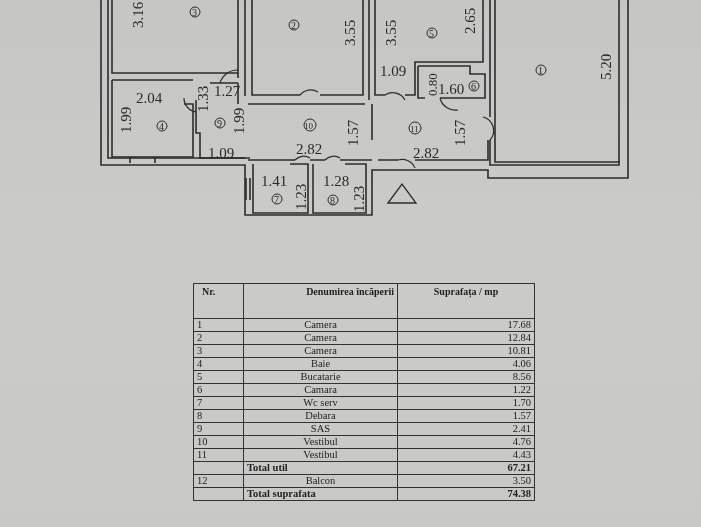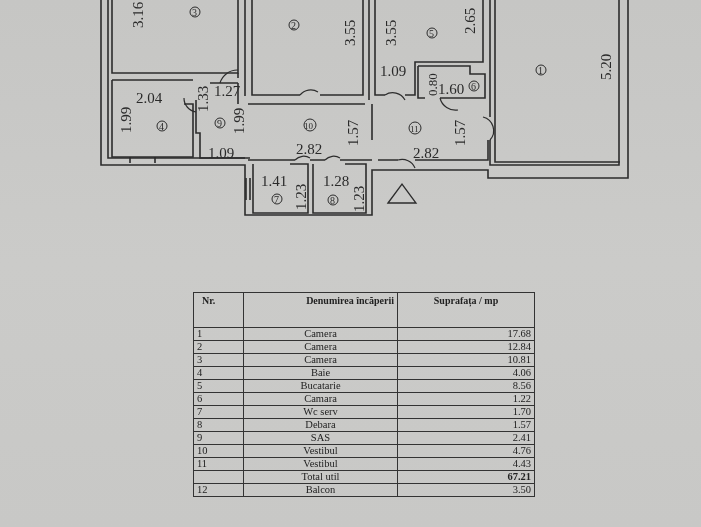--- a/index.html
+++ b/index.html
@@ -11,36 +11,36 @@
     color: #222;
   }
   .page { position: absolute; left: 0; top: 0; width: 701px; height: 527px;
     background: linear-gradient(180deg, #c6c6c4 0%, #cbcbc9 50%, #c8c8c6 100%); }
   svg.plan { position: absolute; left: 0; top: 0; }
   .plan text { font-family: "Liberation Serif", "DejaVu Serif", serif; fill: #2a2a2a; }
   .dim { font-size: 15px; }
   .rid { font-size: 10px; }
 
   table.rooms {
-    position: absolute; left: 193px; top: 292px; width: 342px;
+    position: absolute; left: 193px; top: 283px; width: 342px;
     border-collapse: collapse; font-size: 10.5px; line-height: 1;
   }
   table.rooms td, table.rooms th {
     border: 1.2px solid #333; padding: 0 3px; height: 12px; vertical-align: middle;
   }
   table.rooms th {
     height: 31px; vertical-align: top; padding-top: 3px; font-weight: bold; font-size: 10px;
   }
   table.rooms th.c1 { text-align: left; width: 38px; padding-left: 8px; }
   table.rooms th.c2 { text-align: right; width: 144px; padding-left: 6px; }
   table.rooms th.c3 { text-align: center; }
   td.num { text-align: left; padding-left: 8px; }
   td.name { text-align: center; padding-left: 6px; }
   td.area { text-align: right; padding-right: 3px; font-family: Liberation Serif, serif; }
-  tr.total td.label { text-align: center; font-weight: normal; }
+  tr.total td.label { font-weight: bold; }
   tr.total td.val { text-align: right; font-weight: bold; }
 </style>
 </head>
 <body>
 
 <div class="page">
 
   <svg class="plan" width="701" height="290" viewBox="0 0 701 290">
     <g fill="none" stroke="#2c2c2c" stroke-width="1.6">
 
@@ -207,15 +207,20 @@
       <tr class="total">
         <td></td>
         <td class="label">Total util</td>
         <td class="val">67.21</td>
       </tr>
       <tr>
           <td class="num">12</td>
           <td class="name">Balcon</td>
           <td class="area">3.50</td>
         </tr>
+      <tr class="total">
+        <td></td>
+        <td class="label">Total suprafata</td>
+        <td class="val">74.38</td>
+      </tr>
     </tbody>
   </table>
 </div>
 
 </body></html>

